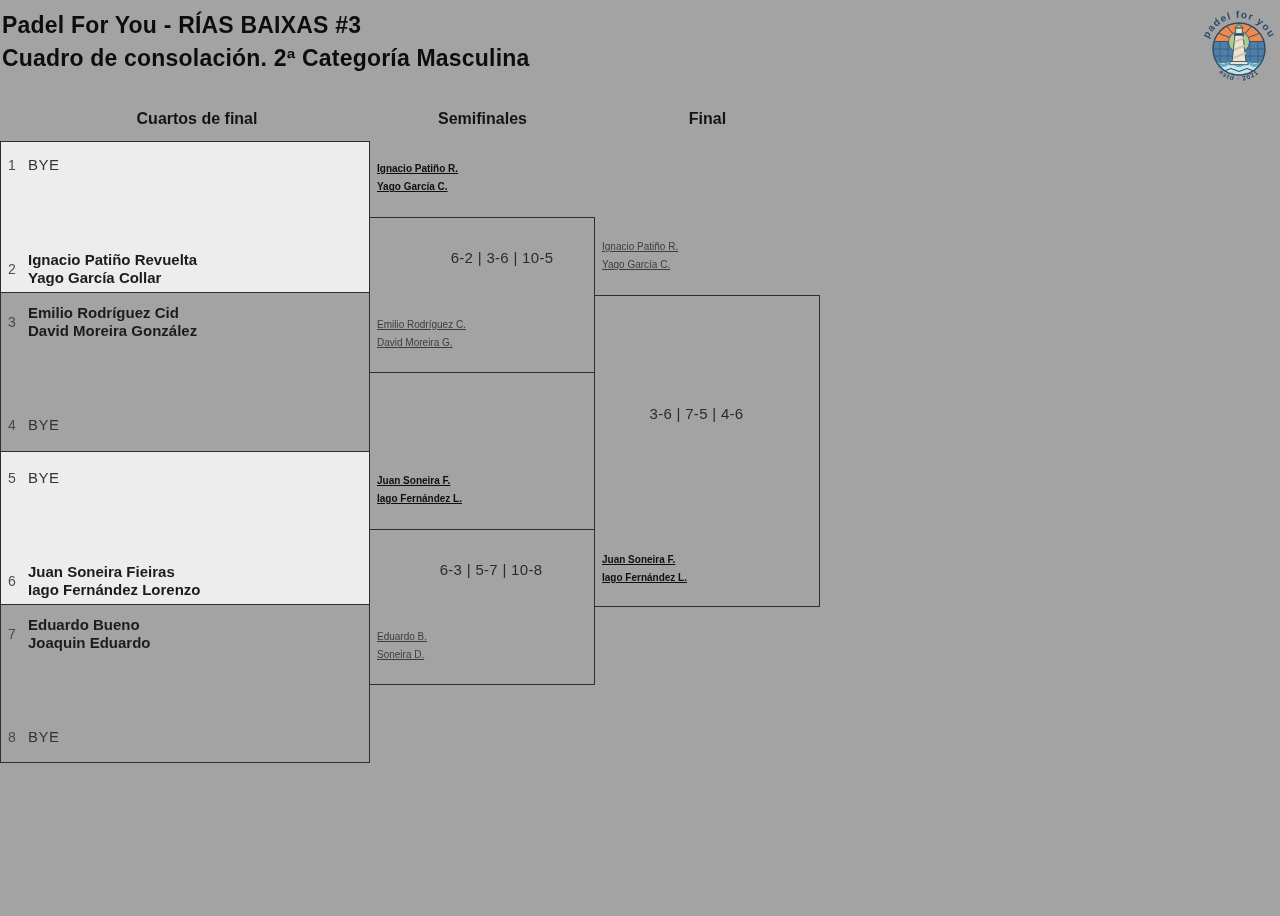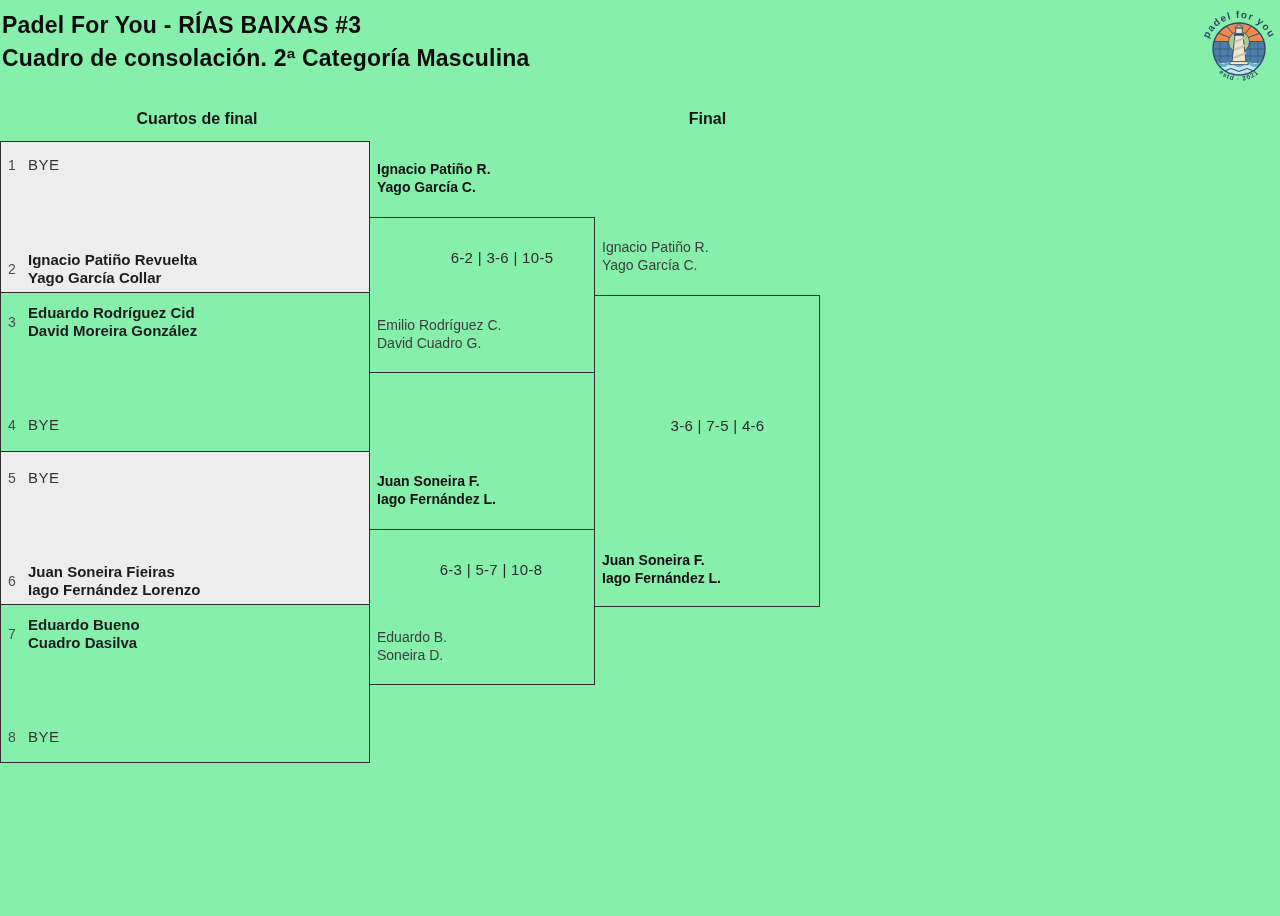--- a/index.html
+++ b/index.html
@@ -1,37 +1,37 @@
 <!DOCTYPE html>
 <html><head>
 <meta charset="utf-8">
 <style>
   * { margin:0; padding:0; box-sizing:border-box; }
   html,body { background:#ffffff; }
   .page {
     position:relative; width:1280px; height:916px; overflow:hidden;
-    background:#86efac; font-family:"Liberation Sans", sans-serif; color:#111;
+    background:#a3a3a3; font-family:"Liberation Sans", sans-serif; color:#111;
   }
   .title-block { position:absolute; left:2px; top:9px; font-size:23px; line-height:33px; font-weight:700; color:#0d0d0d; letter-spacing:0.2px; }
   .logo { position:absolute; left:1198px; top:4px; }
 
   .round-header { position:absolute; top:110px; height:22px; text-align:center; font-size:16px; font-weight:600; color:#141414; }
   .rh-qf   { left:0;     width:370px;padding-left:24px; }
   .rh-sf   { left:370px; width:225px; }
   .rh-f    { left:595px; width:225px; }
 
   .box { position:absolute; border:1px solid #2e2e2e; background:transparent; }
   .box.gray { background:#ededed; }
 
   .trow { position:absolute; left:8px; width:350px; display:flex; align-items:center; gap:5px; }
   .seed { width:15px; flex:0 0 15px; font-size:14px; color:#4a4a4a; font-weight:400; }
   .names { font-size:15px; line-height:18px; font-weight:600; color:#1c1c1c; }
   .names.bye { font-weight:400; color:#343434; letter-spacing:0.5px; }
 
-  .pair { position:absolute; font-size:14px; line-height:18px; }
+  .pair { position:absolute; font-size:10px; line-height:18px;text-decoration:underline; }
   .pair.winner { font-weight:700; color:#0f0f0f; }
   .pair.loser  { font-weight:400; color:#3d3d3d; }
 
   .score { position:absolute; text-align:center; font-size:15px; color:#2b2b2b; font-weight:400; letter-spacing:0.3px; }
 </style>
 </head>
 <body>
 
 <div class="page">
 
@@ -86,20 +86,21 @@
     <circle cx="41" cy="45" r="26" fill="none" stroke="#2d4a68" stroke-width="1.4"></circle>
     <text font-family="Liberation Sans, sans-serif" font-size="10" font-weight="700" fill="#2d4a68" letter-spacing="1.2">
       <textPath href="#arcTop" xlink:href="#arcTop" startOffset="50%" text-anchor="middle">padel for you</textPath>
     </text>
     <text font-family="Liberation Sans, sans-serif" font-size="6.5" font-weight="600" fill="#2d4a68" letter-spacing="1">
       <textPath href="#arcBot" xlink:href="#arcBot" startOffset="50%" text-anchor="middle">estd · 2021</textPath>
     </text>
   </svg>
 
   <div class="round-header rh-qf">Cuartos de final</div>
+  <div class="round-header rh-sf">Semifinales</div>
   <div class="round-header rh-f">Final</div>
 
   <div class="box gray" style="left:0; top:141px; width:370px; height:152px;"></div>
   <div class="box" style="left:0; top:292px; width:370px; height:160px;"></div>
   <div class="box gray" style="left:0; top:451px; width:370px; height:154px;"></div>
   <div class="box" style="left:0; top:604px; width:370px; height:159px;"></div>
   <div class="box" style="left:369px; top:217px; width:226px; height:156px;"></div>
   <div class="box" style="left:369px; top:529px; width:226px; height:156px;"></div>
   <div class="box" style="left:594px; top:295px; width:226px; height:312px;"></div>
 
@@ -113,21 +114,21 @@
     <span class="seed">2</span>
     <div class="names">
       <div>Ignacio Patiño Revuelta</div>
       <div>Yago García Collar</div>
     </div>
   </div>
 
   <div class="trow" style="top:304px;">
     <span class="seed">3</span>
     <div class="names">
-      <div>Eduardo Rodríguez Cid</div>
+      <div>Emilio Rodríguez Cid</div>
       <div>David Moreira González</div>
     </div>
   </div>
   <div class="trow" style="top:416px;">
     <span class="seed">4</span>
     <div class="names bye">
         <div>BYE</div>
       </div>
   </div>
 
@@ -142,53 +143,53 @@
     <div class="names">
       <div>Juan Soneira Fieiras</div>
       <div>Iago Fernández Lorenzo</div>
     </div>
   </div>
 
   <div class="trow" style="top:616px;">
     <span class="seed">7</span>
     <div class="names">
       <div>Eduardo Bueno</div>
-      <div>Cuadro Dasilva</div>
+      <div>Joaquin Eduardo</div>
     </div>
   </div>
   <div class="trow" style="top:728px;">
     <span class="seed">8</span>
     <div class="names bye">
         <div>BYE</div>
       </div>
   </div>
 
   <div class="pair winner" style="left:377px; top:160px;">
     <div>Ignacio Patiño R.</div>
     <div>Yago García C.</div>
   </div>
   <div class="score" style="left:370px; top:249px; width:264px;">6-2 | 3-6 | 10-5</div>
   <div class="pair loser" style="left:377px; top:316px;">
     <div>Emilio Rodríguez C.</div>
-    <div>David Cuadro G.</div>
+    <div>David Moreira G.</div>
   </div>
 
   <div class="pair winner" style="left:377px; top:472px;">
     <div>Juan Soneira F.</div>
     <div>Iago Fernández L.</div>
   </div>
   <div class="score" style="left:370px; top:561px; width:242px;">6-3 | 5-7 | 10-8</div>
   <div class="pair loser" style="left:377px; top:628px;">
     <div>Eduardo B.</div>
     <div>Soneira D.</div>
   </div>
 
   <div class="pair loser" style="left:602px; top:238px;">
     <div>Ignacio Patiño R.</div>
     <div>Yago García C.</div>
   </div>
-  <div class="score" style="left:605px; top:405px; width:225px;margin-top:12px;">3-6 | 7-5 | 4-6</div>
+  <div class="score" style="left:584px; top:405px; width:225px;">3-6 | 7-5 | 4-6</div>
   <div class="pair winner" style="left:602px; top:551px;">
     <div>Juan Soneira F.</div>
     <div>Iago Fernández L.</div>
   </div>
 
 </div>
 
 </body></html>

